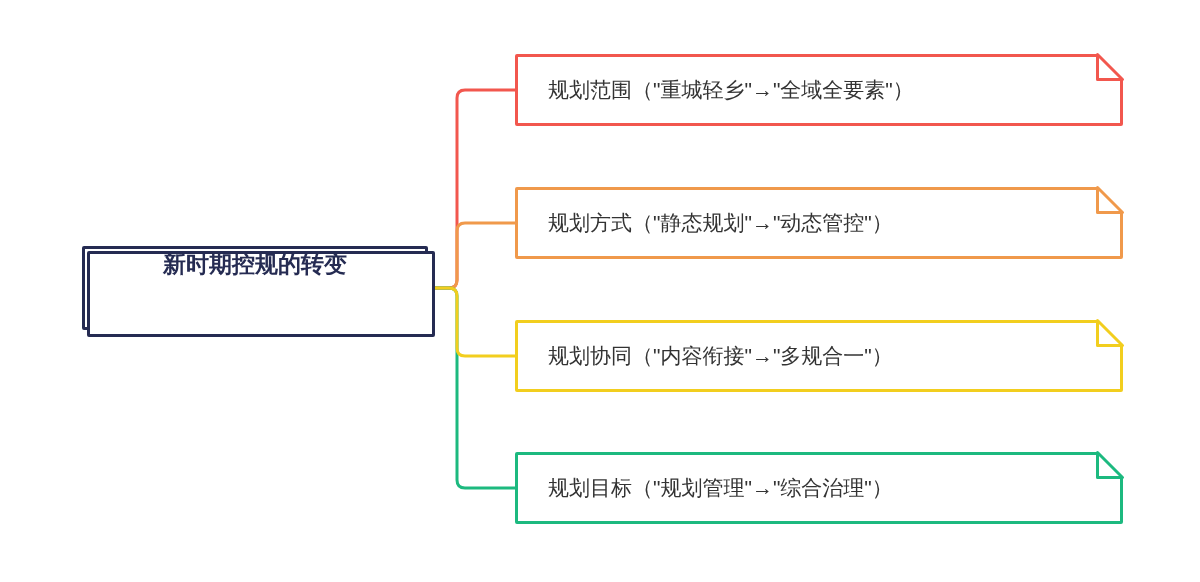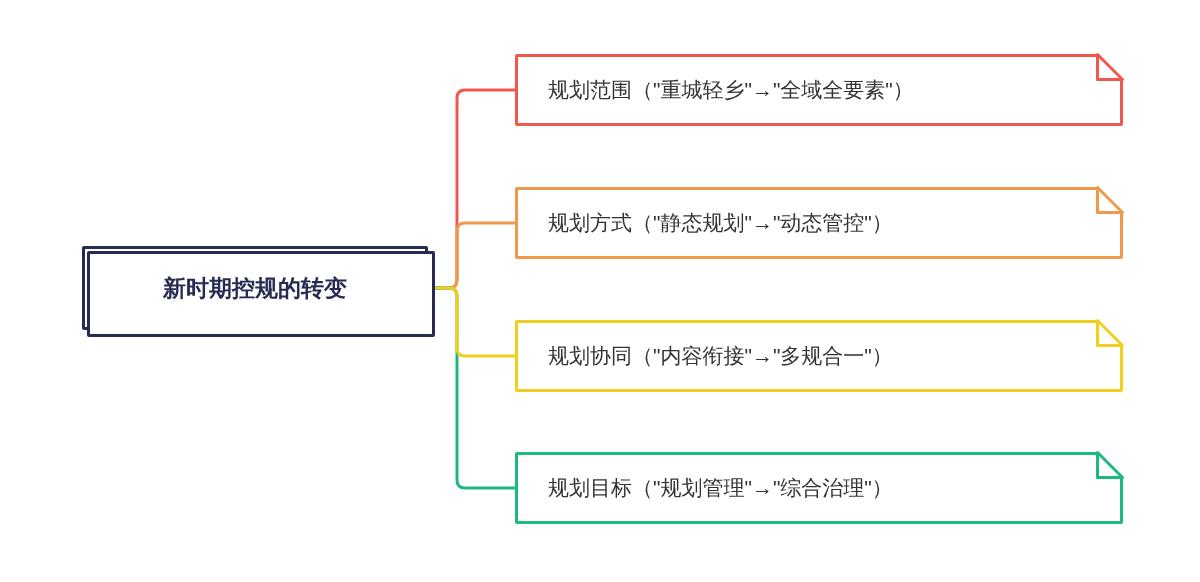--- a/index.html
+++ b/index.html
@@ -13,21 +13,21 @@
   .connectors{
     position:absolute;left:0;top:0;width:1200px;height:582px;z-index:1;
   }
   .connectors path{fill:none;stroke-width:3;stroke-linecap:round;}
   .root{
     position:absolute;left:82px;top:246px;width:346px;height:84px;
     box-sizing:border-box;
     background:#fff;
     border:3px solid var(--c);
     border-radius:2px;
-    display:flex;align-items:center;justify-content:center;
+    display:flex;align-items:flex-start;justify-content:center;
     font-weight:bold;font-size:23px;color:var(--c);
     z-index:2;
     cursor:pointer;
   }
   .root::before{
     content:"";position:absolute;left:2px;top:2px;right:-10px;bottom:-10px;
     border:3px solid var(--c);background:#fff;border-radius:2px;z-index:-1;
   }
   .note{
     position:absolute;left:515px;width:608px;height:72px;

